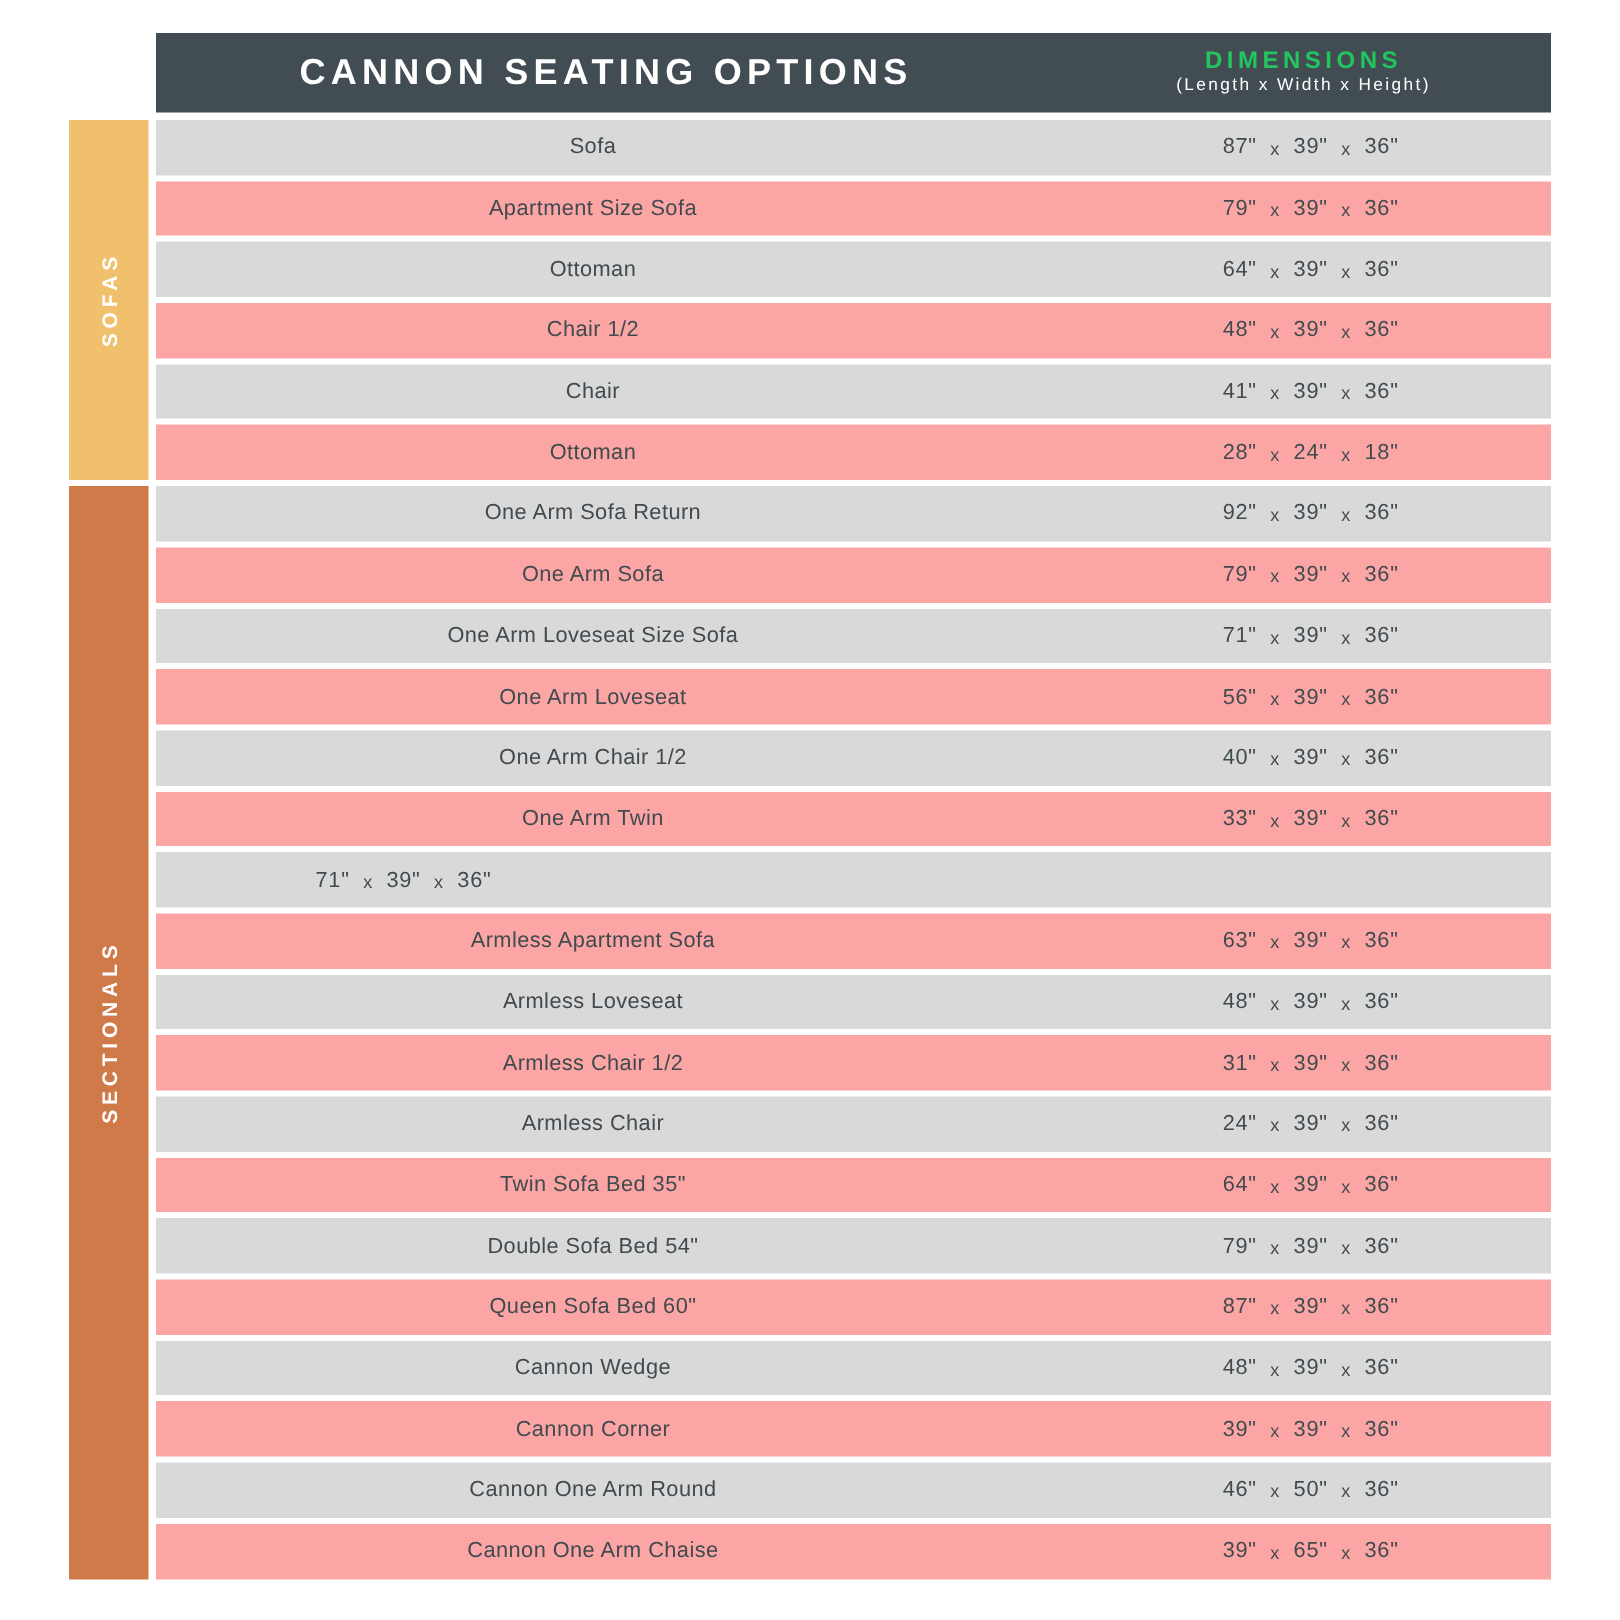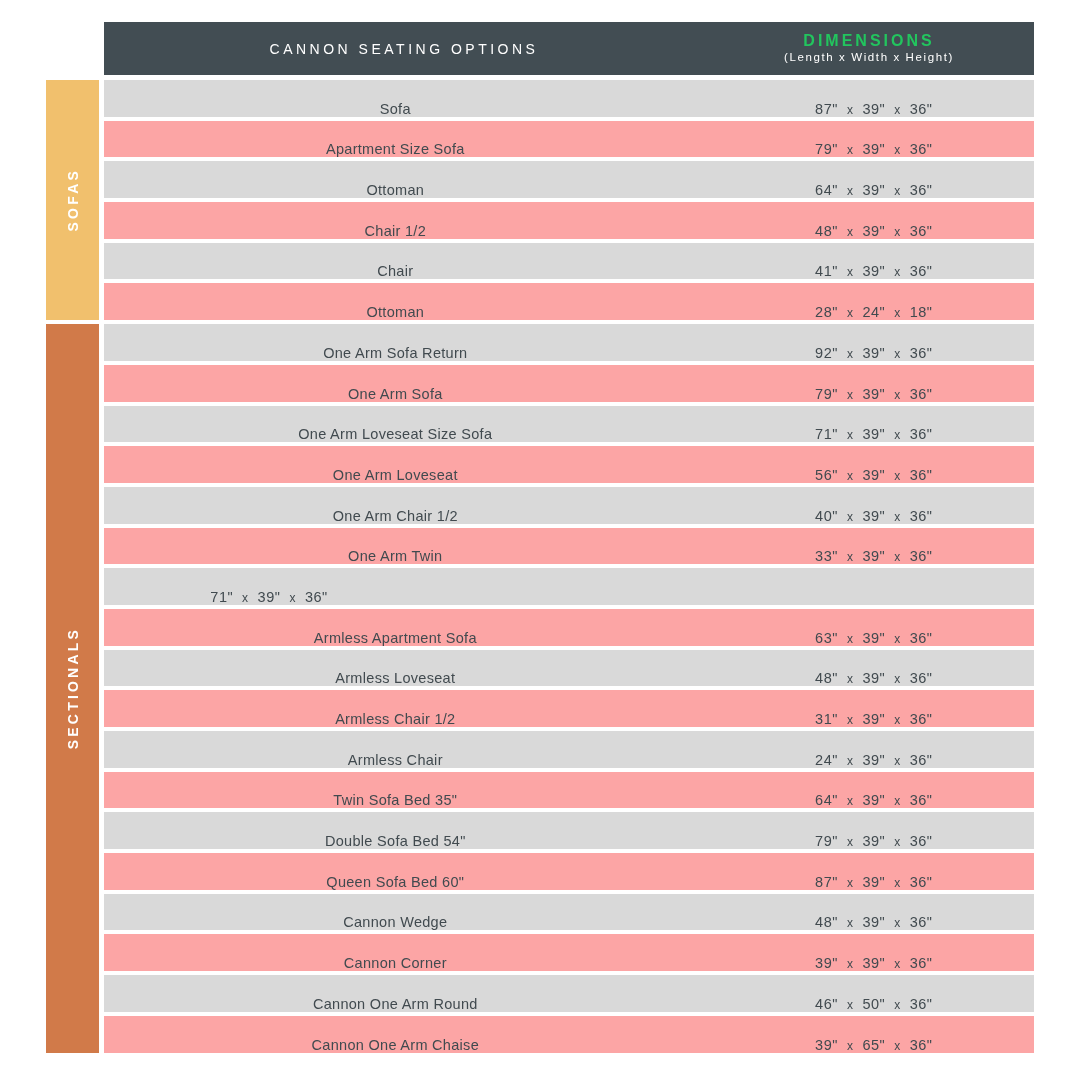--- a/index.html
+++ b/index.html
@@ -24,22 +24,22 @@
   .th-left {
     width: 600px;
     display: flex; align-items: center; justify-content: center;
   }
   .th-right {
     width: 330px;
     display: flex; flex-direction: column;
     align-items: center; justify-content: center;
   }
   .th-title {
-    color: #ffffff; font-weight: normal;
-    font-size: 14px; letter-spacing: 3.5px;
+    color: #ffffff; font-weight: bold;
+    font-size: 24px; letter-spacing: 3.5px;
     white-space: nowrap;
   }
   .th-dims-title {
     color: #22c55e; font-weight: bold;
     font-size: 16px; letter-spacing: 3px;
     line-height: 1.15;
   }
   .th-dims-sub {
     color: #ffffff; font-weight: normal;
     font-size: 11.5px; letter-spacing: 1.6px;
@@ -69,21 +69,21 @@
     letter-spacing: 3.2px;
     white-space: nowrap;
   }
   .rows {
     width: 930px;
     display: flex; flex-direction: column;
     gap: 4px;
   }
   .row {
     height: 36.7px;
-    display: flex; align-items: flex-end; gap: 27px;
+    display: flex; align-items: center; gap: 27px;
   }
   .row.dark  { background: #d9d9d9; }
   .row.light { background: #fca5a5; }
   .cell-name {
     width: 600px;
     display: flex; align-items: center; justify-content: center;
     color: #414a4f;
     font-size: 14.5px;
     letter-spacing: 0.3px;
   }

